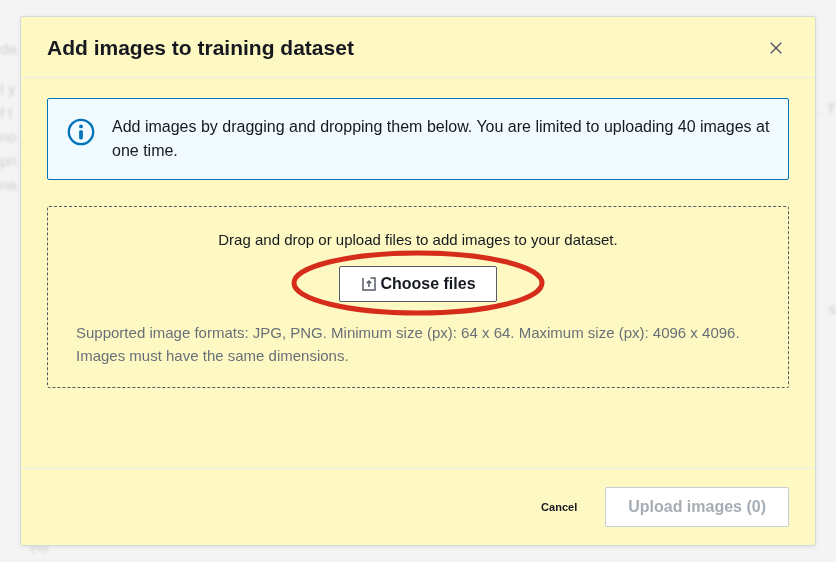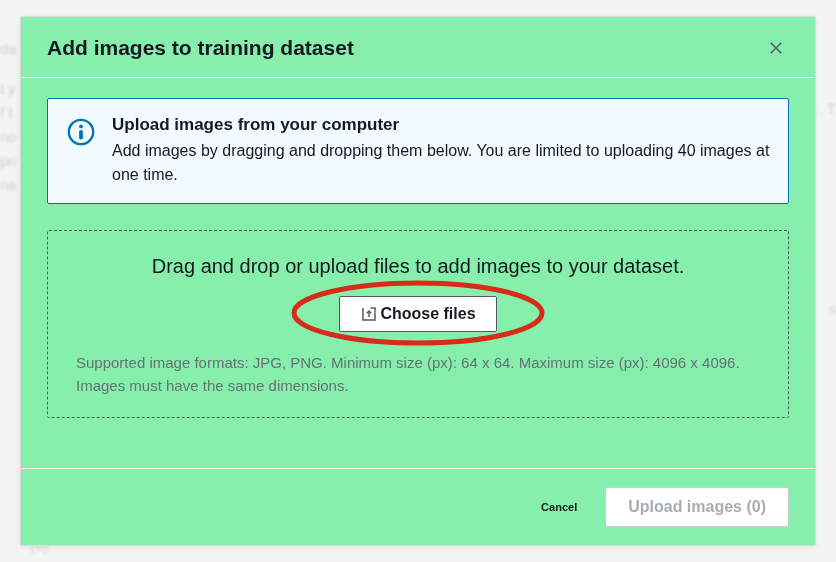--- a/index.html
+++ b/index.html
@@ -21,21 +21,21 @@
       font-size: 15px;
       opacity: 0.35;
       filter: blur(1.5px);
     }
     .modal {
       position: absolute;
       top: 16px;
       left: 20px;
       right: 20px;
       bottom: 16px;
-      background: #86efac;
+      background: #fef9c3;
       border: 1px solid #d5dbdb;
       border-radius: 2px;
       box-shadow: 0 1px 4px rgba(0,0,0,0.08);
       display: flex;
       flex-direction: column;
     }
     .modal-header {
       display: flex;
       align-items: center;
       justify-content: space-between;
@@ -99,21 +99,21 @@
       line-height: 1.5;
     }
     .dropzone {
       border: 1px dashed #545b64;
       border-radius: 2px;
       padding: 24px 28px 20px 28px;
       position: relative;
     }
     .dropzone-prompt {
       text-align: center;
-      font-size: 20px;
+      font-size: 15px;
       color: #16191f;
       margin-bottom: 18px;
     }
     .choose-wrap {
       display: flex;
       justify-content: center;
       margin-bottom: 20px;
       position: relative;
     }
     .highlight-ellipse {
@@ -210,21 +210,20 @@
 
     <div class="info-box">
       <div class="info-icon-wrap">
         <svg viewBox="0 0 32 32">
           <circle cx="16" cy="16" r="13" fill="none" stroke="#0073bb" stroke-width="2.5"></circle>
           <circle cx="16" cy="10" r="2" fill="#0073bb"></circle>
           <rect x="14" y="14" width="4" height="10" rx="1.5" fill="#0073bb"></rect>
         </svg>
       </div>
       <div class="info-content">
-        <div class="info-title">Upload images from your computer</div>
         <div class="info-desc">Add images by dragging and dropping them below. You are limited to uploading 40 images at one time.</div>
       </div>
     </div>
 
     <div class="dropzone">
       <div class="dropzone-prompt">Drag and drop or upload files to add images to your dataset.</div>
 
       <div class="choose-wrap">
         <svg class="highlight-ellipse" viewBox="0 0 260 70">
           <ellipse cx="130" cy="35" rx="124" ry="30" fill="none" stroke="#d62c1a" stroke-width="5"></ellipse>

